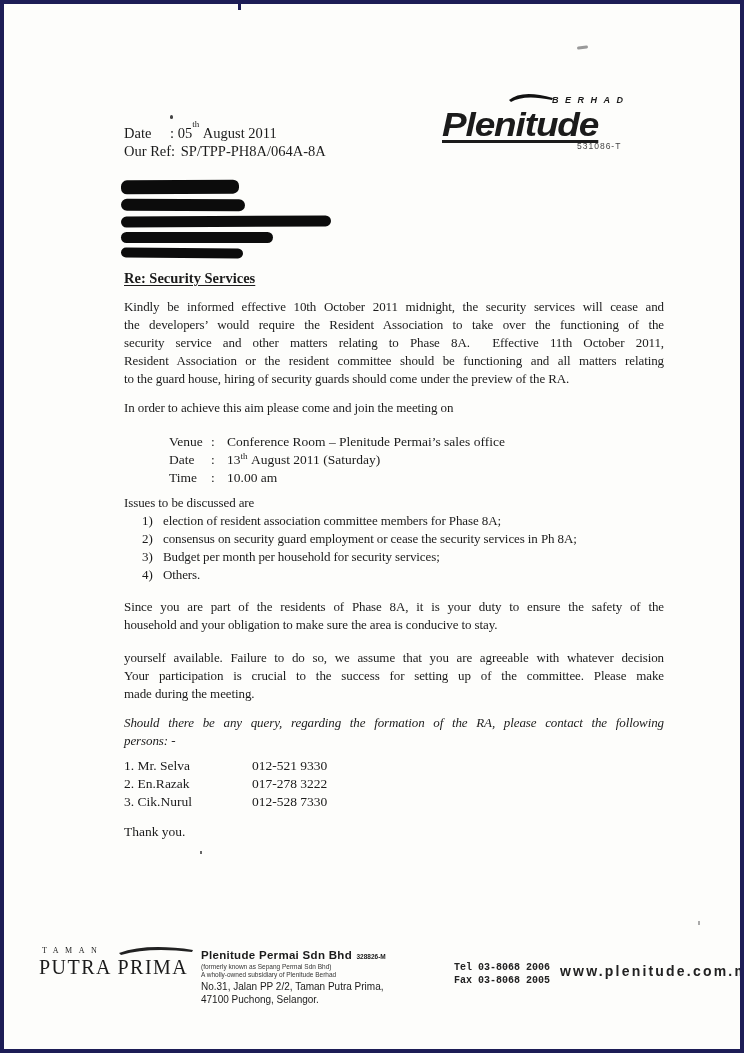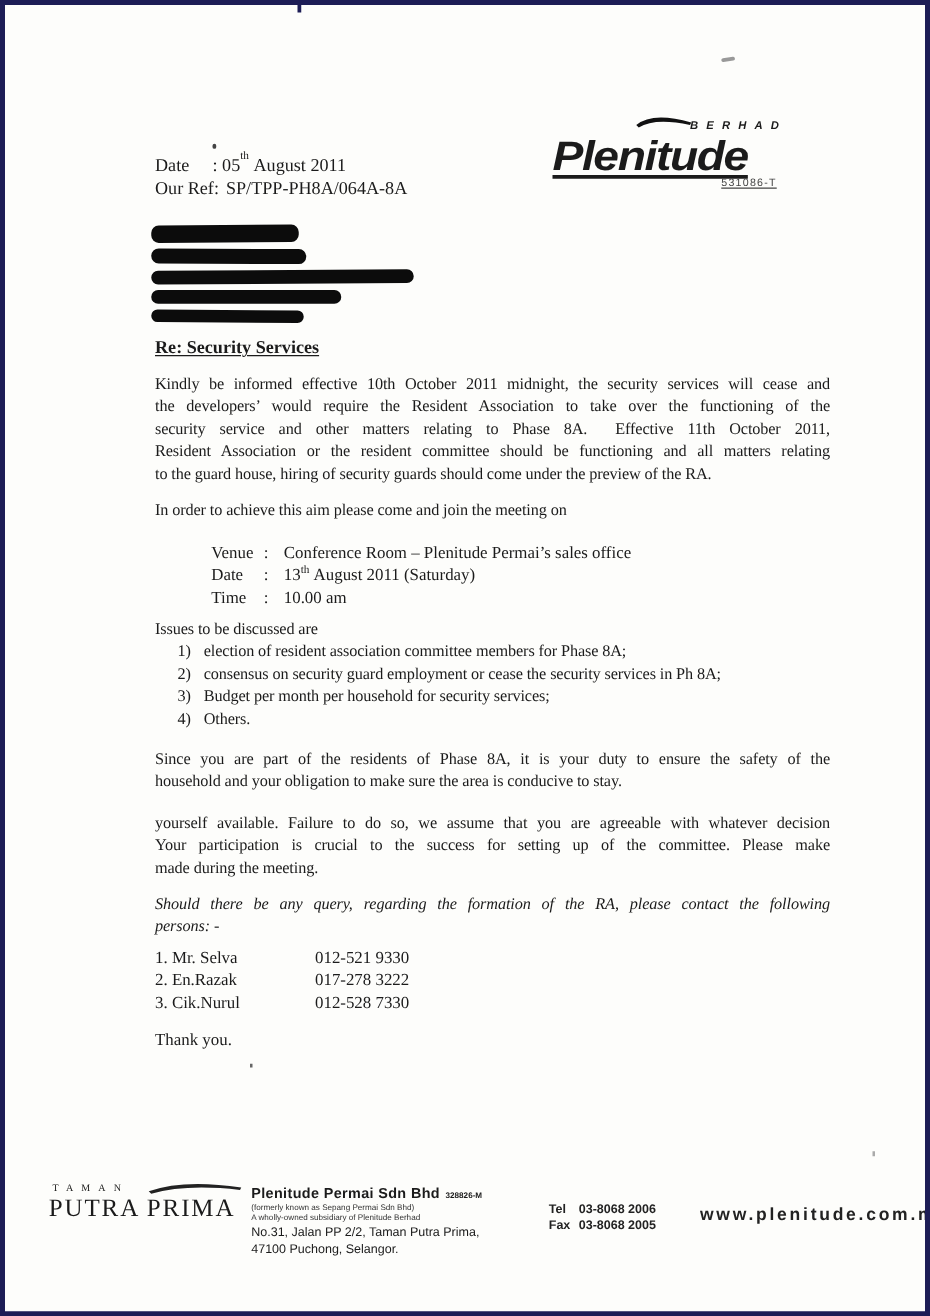--- a/index.html
+++ b/index.html
@@ -22,21 +22,21 @@
   
   .logo{position:absolute;left:436px;top:80px;width:212px;}
   .logo-swoosh{position:absolute;left:68px;top:5px;}
   .logo-berhad{position:absolute;left:112px;top:11px;font-family:"Liberation Sans",sans-serif;
     font-size:9px;font-weight:bold;letter-spacing:6.5px;font-style:italic;}
   .logo-brand{position:absolute;left:2px;top:22px;font-family:"Liberation Sans",sans-serif;
     font-weight:bold;font-style:italic;font-size:33px;letter-spacing:-1px;
     text-decoration:underline;text-decoration-thickness:3px;text-underline-offset:4px;
     transform:scaleX(1.12);transform-origin:left;}
   .logo-reg{position:absolute;left:137px;top:57px;font-family:"Liberation Sans",sans-serif;
-    font-size:8.5px;color:#444;letter-spacing:1px;text-decoration:underline;}
+    font-size:8.5px;color:#444;letter-spacing:1px;}
   
   .redacted{position:absolute;left:117px;top:176px;}
   .bar{background:#0c0c0c;border-radius:6px;margin-bottom:5px;}
   .bar.b1{width:118px;height:14px;transform:rotate(-.4deg);}
   .bar.b2{width:124px;height:12px;transform:rotate(.3deg);}
   .bar.b3{width:210px;height:11px;transform:rotate(-.3deg);}
   .bar.b4{width:152px;height:11px;}
   .bar.b5{width:122px;height:10px;transform:rotate(.4deg);}
   
   .subject{position:absolute;left:120px;top:266px;font-size:14.5px;font-weight:bold;
@@ -60,21 +60,21 @@
   
   .pp-logo{position:absolute;left:35px;top:942px;width:155px;}
   .pp-taman{font-size:8px;letter-spacing:6.5px;margin-left:3px;}
   .pp-name{font-size:20px;letter-spacing:1.5px;margin-top:1px;}
   .pp-swoosh{position:absolute;left:78px;top:-4px;}
   .company{position:absolute;left:197px;top:941px;font-family:"Liberation Sans",sans-serif;}
   .co-name{font-size:11.5px;font-weight:bold;letter-spacing:.3px;}
   .co-reg{font-size:6.5px;font-weight:bold;}
   .co-tiny{font-size:6.5px;color:#333;line-height:8px;}
   .co-addr{font-size:10px;line-height:12.5px;margin-top:2px;}
-  .telfax{position:absolute;left:435px;top:957px;font-family:Liberation Sans, sans-serif;
+  .telfax{position:absolute;left:450px;top:957px;font-family:Liberation Mono, monospace;
     font-size:10px;font-weight:bold;line-height:13px;color:#222;}
   .tf-row{display:flex;}
   .tf-label{width:24px;}
   .website{position:absolute;left:556px;top:959px;font-family:"Liberation Sans",sans-serif;
     font-size:14px;font-weight:bold;letter-spacing:2.2px;color:#222;}
   
   .speck{position:absolute;background:#555;}
   .sp1{left:234px;top:0;width:3px;height:6px;background:#1d1d56;}
   .sp2{left:573px;top:42px;width:11px;height:3px;background:#999;transform:rotate(-8deg);border-radius:2px;}
   .sp3{left:166px;top:111px;width:3px;height:4px;background:#444;border-radius:2px;}

